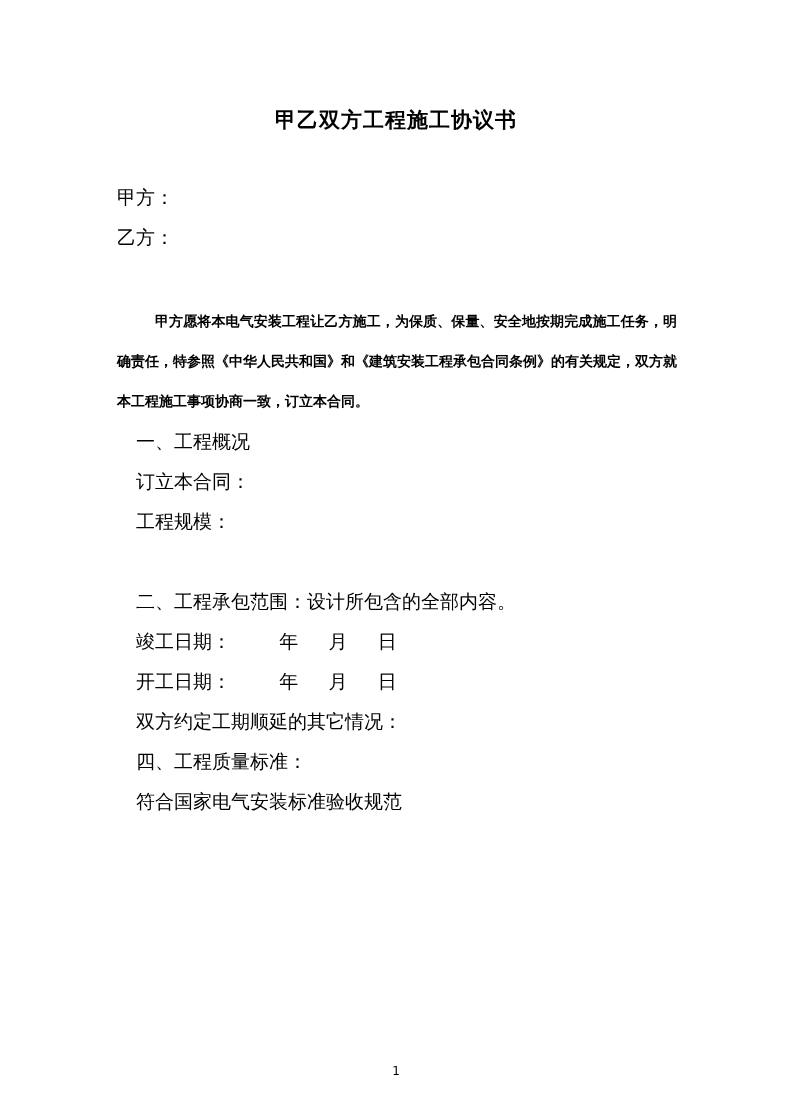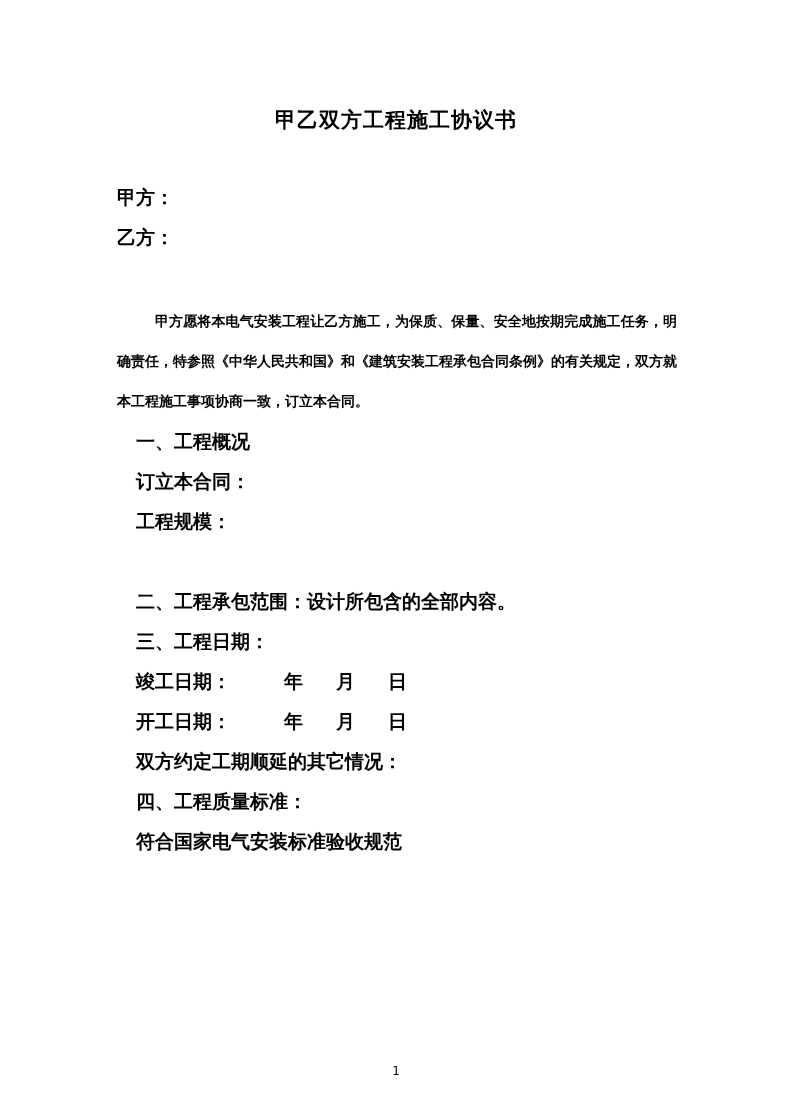--- a/index.html
+++ b/index.html
@@ -35,21 +35,21 @@
   }
   .body-block {
     margin: 0 auto;
     width: 560px;
     padding-left: 2px;
     padding-top: 44px;
   }
   .line {
     font-size: 19px;
     line-height: 40px;
-    font-weight: bold;
+    font-weight: normal;
     white-space: pre-wrap;
     font-family: "DejaVu Sans", "Liberation Sans", sans-serif;
   }
   .para {
     font-size: 14px;
     line-height: 40px;
     font-weight: bold;
     text-align: justify;
     text-justify: inter-ideograph;
     text-indent: 38px;
@@ -89,21 +89,20 @@
     <p class="para">甲方愿将本电气安装工程让乙方施工，为保质、保量、安全地按期完成施工任务，明确责任，特参照《中华人民共和国》和《建筑安装工程承包合同条例》的有关规定，双方就本工程施工事项协商一致，订立本合同。</p>
 
     <div class="line indent1">一、工程概况</div>
     <div class="line indent1">订立本合同：</div>
     <div class="line indent1">工程规模：</div>
 
     <div class="spacer-md"></div>
 
     <div class="line indent1">二、工程承包范围：设计所包含的全部内容。</div>
 
-    <div class="line indent1">三、工程日期：</div>
     <div class="line indent1">竣工日期：        年     月     日</div>
     <div class="line indent1">开工日期：        年     月     日</div>
     <div class="line indent1">双方约定工期顺延的其它情况：</div>
 
     <div class="line indent1">四、工程质量标准：</div>
     <div class="line indent1">符合国家电气安装标准验收规范</div>
 
   </div>
 
   <div class="page-number">1</div>

